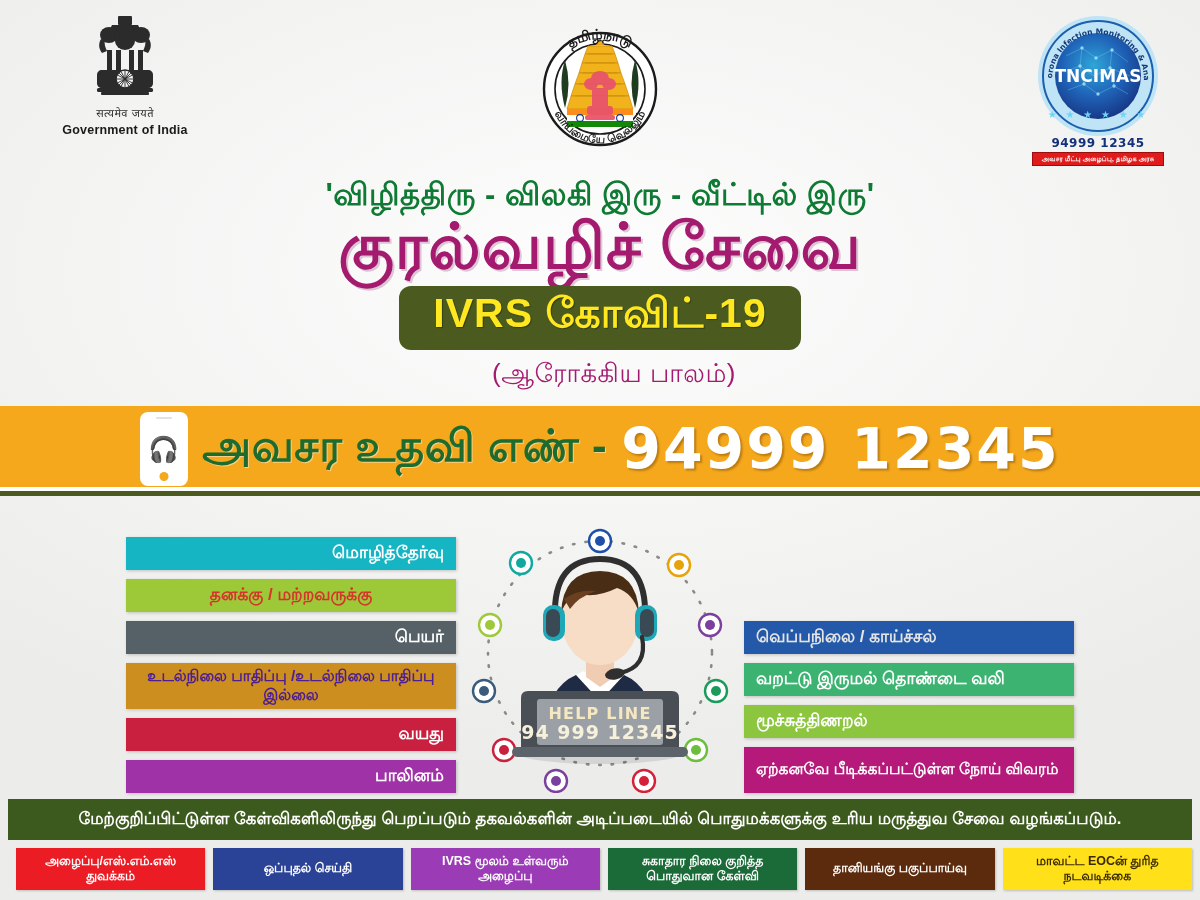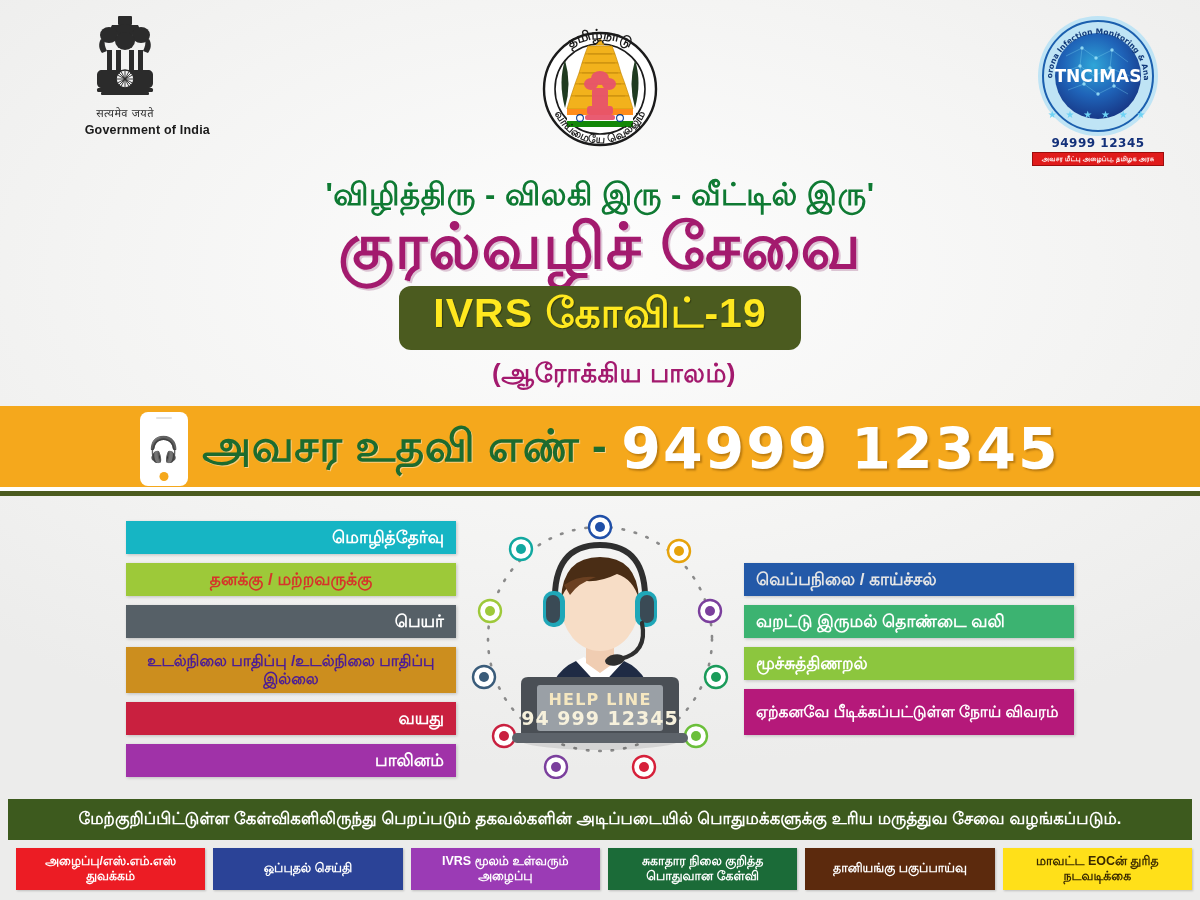--- a/index.html
+++ b/index.html
@@ -42,21 +42,20 @@
     color: #2a2a2a;
     letter-spacing: .4px;
     margin-top: 1px;
   }
   .goi-label {
     font-size: 12.5px;
     font-weight: bold;
     color: #1a1a1a;
     margin-top: 3px;
     letter-spacing: .2px;
-    text-align: right;
   }
 
   .logo-tn {
     position: absolute;
     left: 50%; top: 14px;
     transform: translateX(-50%);
     width: 150px; height: 150px;
   }
 
   .logo-tncimas {
@@ -125,21 +124,21 @@
     font-weight: bold;
     padding: 4px 34px 8px;
     border-radius: 12px;
     letter-spacing: 1px;
     margin-top: 5px;
     text-shadow: 1px 1px 1px rgba(0,0,0,.35);
   }
 
   .arokkiya {
     font-size: 26px;
-    font-weight: bold;
+    font-weight: normal;
     color: #a31a6e;
     margin-top: 8px;
     letter-spacing: .5px;
     padding-left: 28px;
   }
 
   
   .helpline-band {
     flex: 0 0 auto;
     margin-top: 14px;
@@ -199,21 +198,21 @@
     color: #ffffff;
     letter-spacing: 2px;
     font-family: "DejaVu Sans", sans-serif;
     text-shadow: 2px 2px 2px rgba(120,70,0,.45);
   }
 
   
   .middle {
     flex: 1 1 auto;
     display: flex;
-    align-items: center;
+    align-items: flex-end;
     justify-content: space-between;
     padding: 6px 22px 0 22px;
   }
 
   .col {
     width: 330px;
     display: flex;
     flex-direction: column;
     gap: 9px;
     padding-top: 4px;

